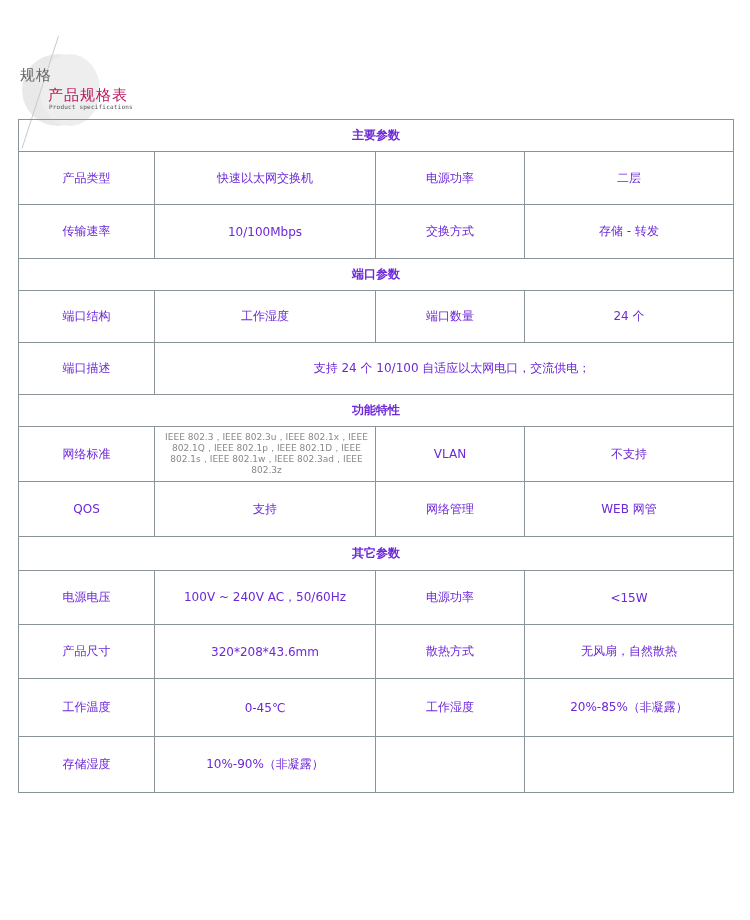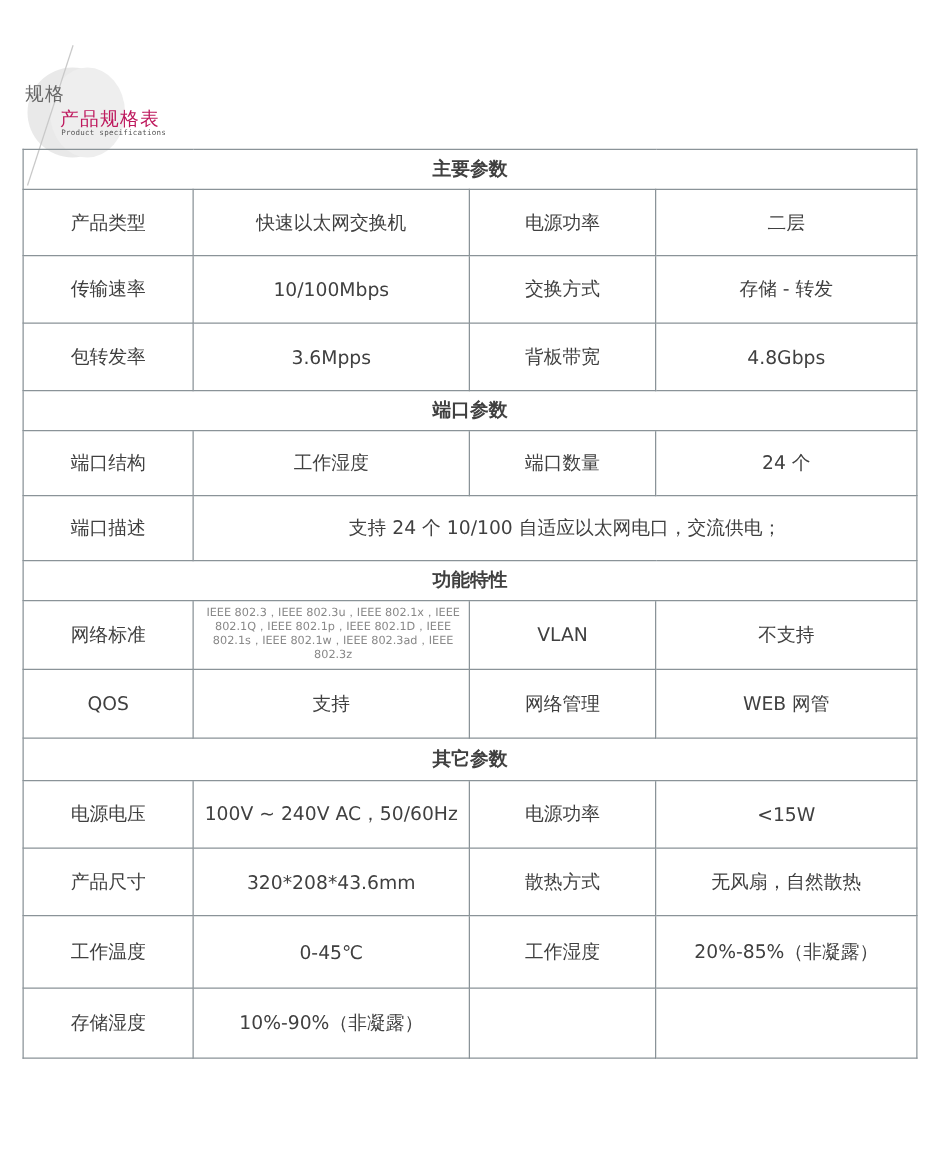--- a/index.html
+++ b/index.html
@@ -13,21 +13,21 @@
   .deco-line { position:absolute; left:58px; top:-4px; width:1px; height:118px; background:#c9c9c9;
                transform:rotate(18deg); transform-origin:top left; }
   .h-small { position:absolute; left:20px; top:26px; font-size:15px; color:#666; letter-spacing:1px; }
   .h-title { position:absolute; left:48px; top:46px; font-size:15px; color:#be185d; letter-spacing:1px; }
   .h-sub { position:absolute; left:49px; top:63px; font-family:"DejaVu Sans Mono","Liberation Mono",monospace;
            font-size:6px; color:#555; letter-spacing:.2px; }
 
   table.spec { position:absolute; left:18px; top:119px; width:715px; border-collapse:collapse;
                table-layout:fixed; }
   table.spec td { border:1.5px solid #8a9398; text-align:center; vertical-align:middle;
-                  font-size:15px; color:#404040; padding:0; }
+                  font-size:12px; color:#6d28d9; padding:0; }
   td.section { font-weight:bold; font-size:15px; color:#555; }
   td.left-text { text-align:center; padding-left:16px !important; }
   td.small-text { text-align:left; font-size:9px !important; line-height:11px;
                   padding-left:3px !important; color:#888 !important;border-radius:26px; }
 </style>
 </head>
 <body>
 
 <div class="header">
   <div class="deco-circle"></div>
@@ -54,26 +54,20 @@
       <td>产品类型</td>
       <td>快速以太网交换机</td>
       <td>电源功率</td>
       <td>二层</td>
     </tr>
     <tr style="height:54px">
       <td>传输速率</td>
       <td>10/100Mbps</td>
       <td>交换方式</td>
       <td>存储 - 转发</td>
-    </tr>
-    <tr style="height:54px">
-      <td>包转发率</td>
-      <td>3.6Mpps</td>
-      <td>背板带宽</td>
-      <td>4.8Gbps</td>
     </tr>
 
     <tr style="height:32px">
       <td colspan="4" class="section">端口参数</td>
     </tr>
     <tr style="height:52px">
       <td>端口结构</td>
       <td>工作湿度</td>
       <td>端口数量</td>
       <td>24 个</td>

